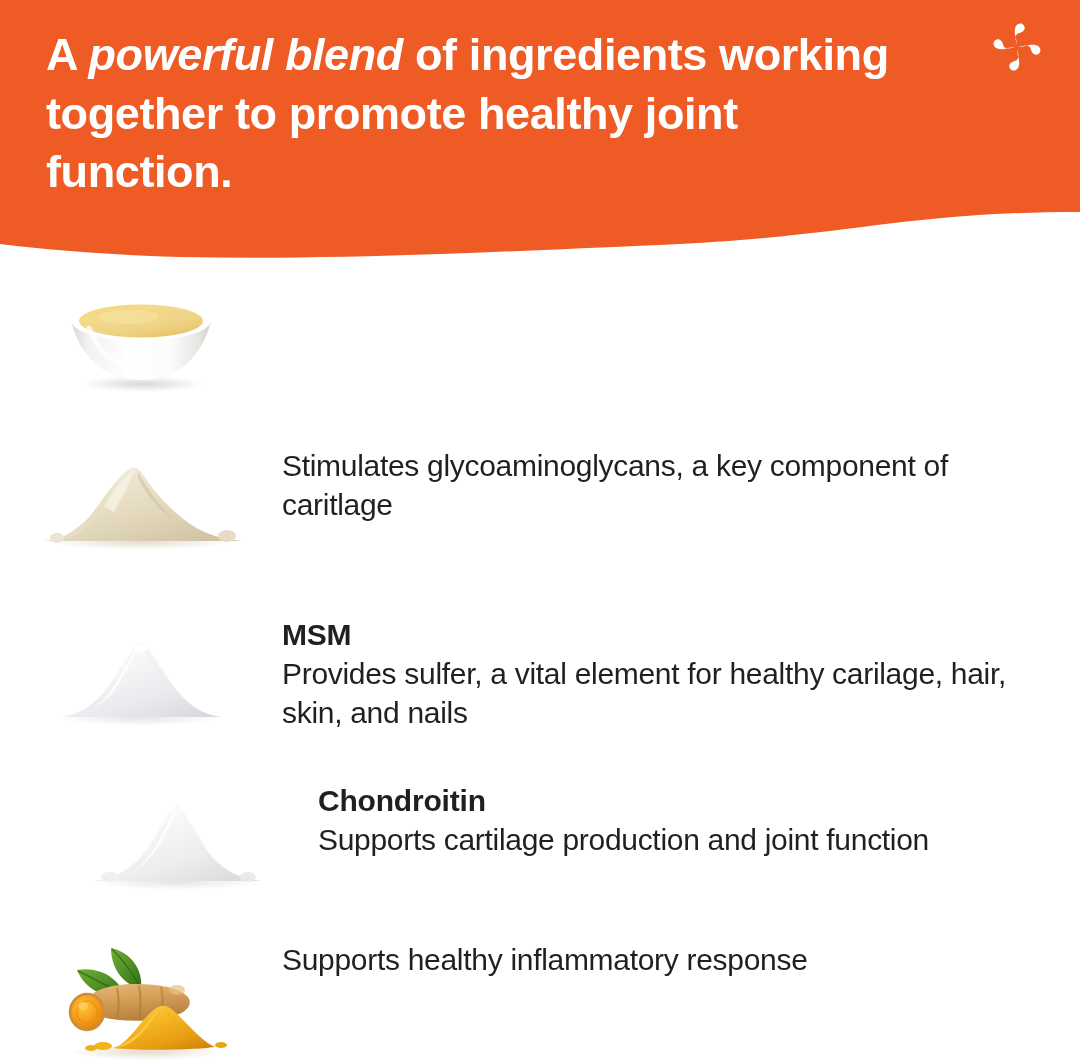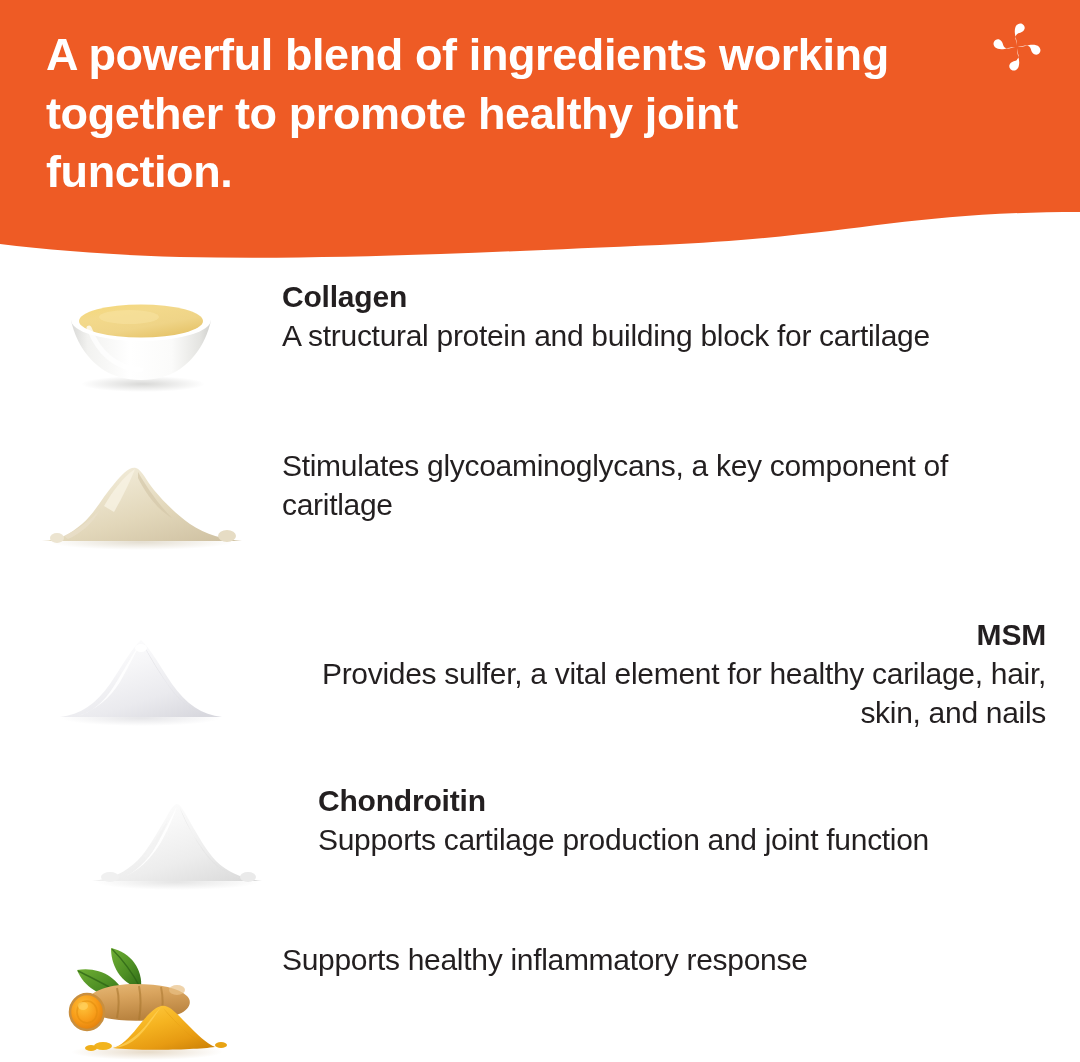--- a/index.html
+++ b/index.html
@@ -19,21 +19,21 @@
 
   .headline {
     position:absolute; left:46px; top:26px; width:880px;
     color:#ffffff;
     font-size:45px;
     font-weight:700;
     line-height:1.30;
     letter-spacing:-0.4px;
     z-index:3;
   }
-  .headline .em { font-weight:700; }
+  .headline .em { font-style:italic; font-weight:700; }
 
   .logo { position:absolute; left:988px; top:18px; width:58px; height:58px; z-index:3; }
 
   
   .list { position:absolute; left:0; top:262px; width:1080px; }
 
   .item { position:relative; width:1080px; display:flex; align-items:flex-start; }
 
   .thumb-col {
     width:282px; flex:0 0 282px;
@@ -117,24 +117,20 @@
               <stop offset="1" stop-color="#b9b9b6" stop-opacity="0"></stop>
             </radialGradient>
           </defs>
           <ellipse cx="88" cy="104" rx="62" ry="8" fill="url(#shadowG)"></ellipse>
           <path d="M16,40 C16,40 26,100 86,100 C146,100 156,40 156,40 Z" fill="url(#bowlBody)"></path>
           <ellipse cx="86" cy="40" rx="70" ry="21" fill="#ffffff"></ellipse>
           <ellipse cx="86" cy="41" rx="62" ry="16.5" fill="url(#soupG)"></ellipse>
           <ellipse cx="74" cy="37" rx="30" ry="7" fill="#f7e4a3" opacity="0.55"></ellipse>
           <path d="M34,48 C44,74 62,88 86,90" stroke="#ffffff" stroke-width="5" fill="none" opacity="0.75" stroke-linecap="round"></path>
         </svg>
-      </div>
-      <div class="text-col">
-        <div class="ing-name">Collagen</div>
-        <div class="ing-desc">A structural protein and building block for cartilage</div>
       </div>
     </div>
 
     <div class="item" style="height:170px;padding-top:16px;">
       <div class="thumb-col">
         <svg class="thumb" width="215" height="108" viewBox="0 0 215 108">
           <defs>
             <linearGradient id="gluG" x1="0.1" y1="0" x2="0.9" y2="1">
               <stop offset="0" stop-color="#f4efe0"></stop>
               <stop offset="0.3" stop-color="#ece4cd"></stop>
@@ -159,21 +155,21 @@
           <path d="M30,90 C44,84 56,74 66,64 C58,78 46,88 34,93 Z" fill="#e9e0ca" opacity="0.7"></path>
           <ellipse cx="193" cy="90" rx="9" ry="6" fill="#e6dcc4"></ellipse>
           <ellipse cx="23" cy="92" rx="7" ry="5" fill="#ece4d0"></ellipse>
         </svg>
       </div>
       <div class="text-col">
         <div class="ing-desc">Stimulates glycoaminoglycans, a key component of caritlage</div>
       </div>
     </div>
 
-    <div class="item" style="height:168px;padding-top:18px;text-align:right;">
+    <div class="item" style="height:168px;padding-top:18px;">
       <div class="thumb-col">
         <svg class="thumb" width="190" height="112" viewBox="0 0 190 112">
           <defs>
             <linearGradient id="msmG" x1="0.15" y1="0" x2="0.85" y2="1">
               <stop offset="0" stop-color="#ffffff"></stop>
               <stop offset="0.35" stop-color="#f6f6f8"></stop>
               <stop offset="0.7" stop-color="#eaeaee"></stop>
               <stop offset="1" stop-color="#d8d8de"></stop>
             </linearGradient>
             <radialGradient id="msmShade" cx="0.5" cy="0.5" r="0.5">

